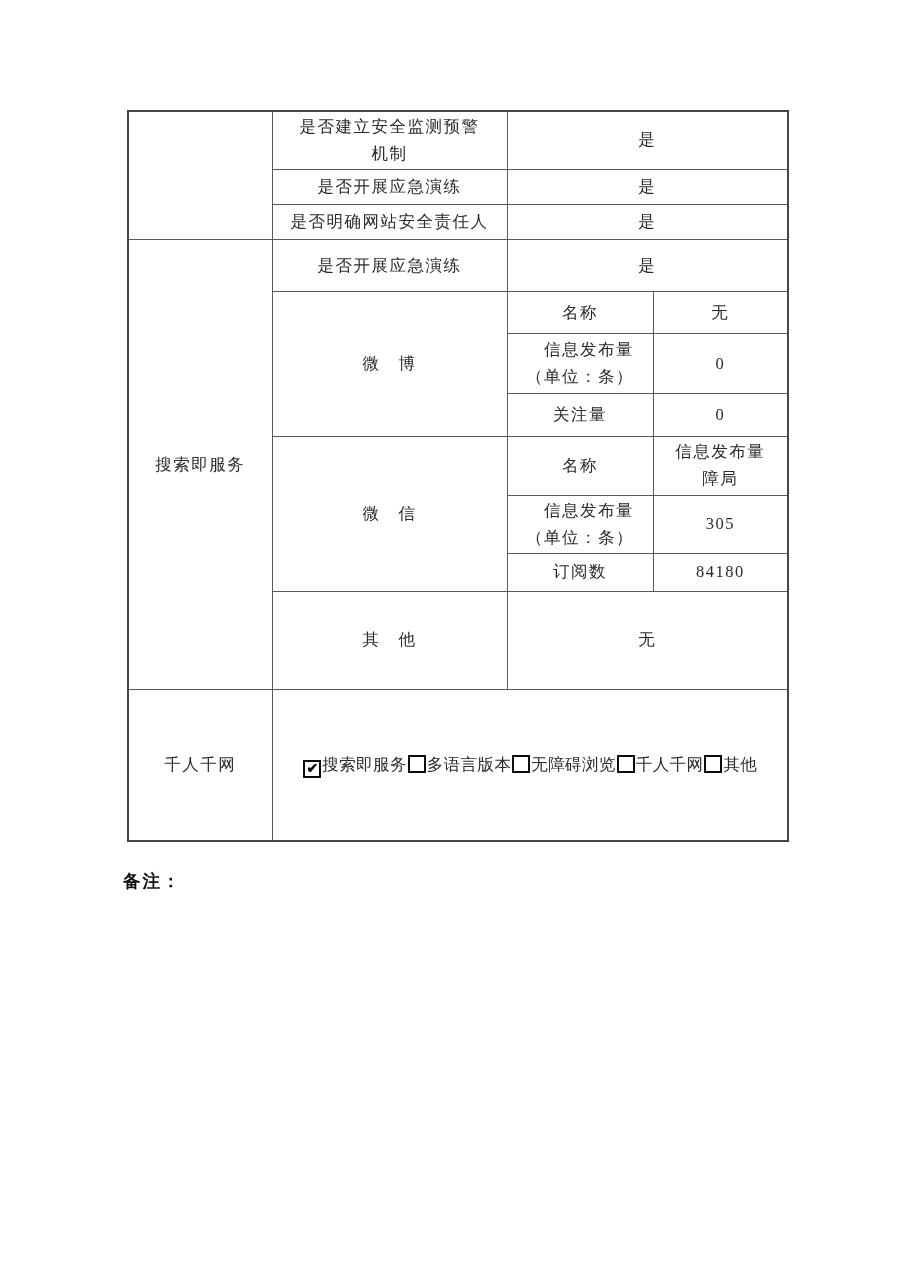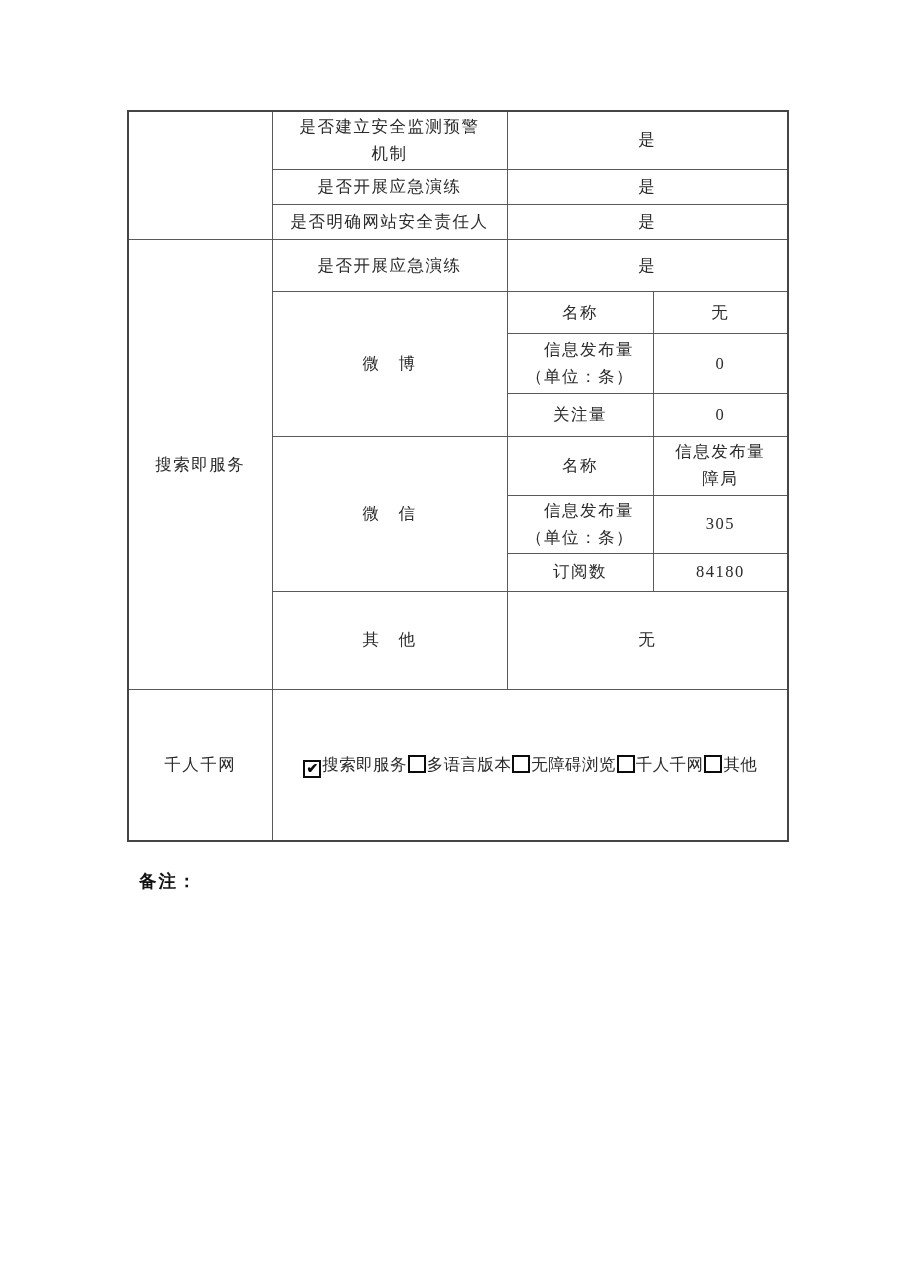--- a/index.html
+++ b/index.html
@@ -33,21 +33,21 @@
     display:inline-block;box-sizing:border-box;
     width:18px;height:18px;
     border:2.5px solid #0b0b0b;
     margin:0 1px;vertical-align:-3px;
     font-size:14px;font-weight:bold;line-height:13px;
     text-align:center;letter-spacing:0;color:#0b0b0b;
     background:#ffffff;
   }
   .opt-label{letter-spacing:0.4px;}
   .notes{
-    position:absolute;left:139px;top:869px;
+    position:absolute;left:123px;top:869px;
     font-size:17.5px;font-weight:bold;letter-spacing:2px;color:#111111;
   }
   .page-number{
     position:absolute;left:0;top:1183px;width:900px;
     text-align:center;font-size:18px;color:#222222;
   }
 </style>
 </head>
 <body>
 

